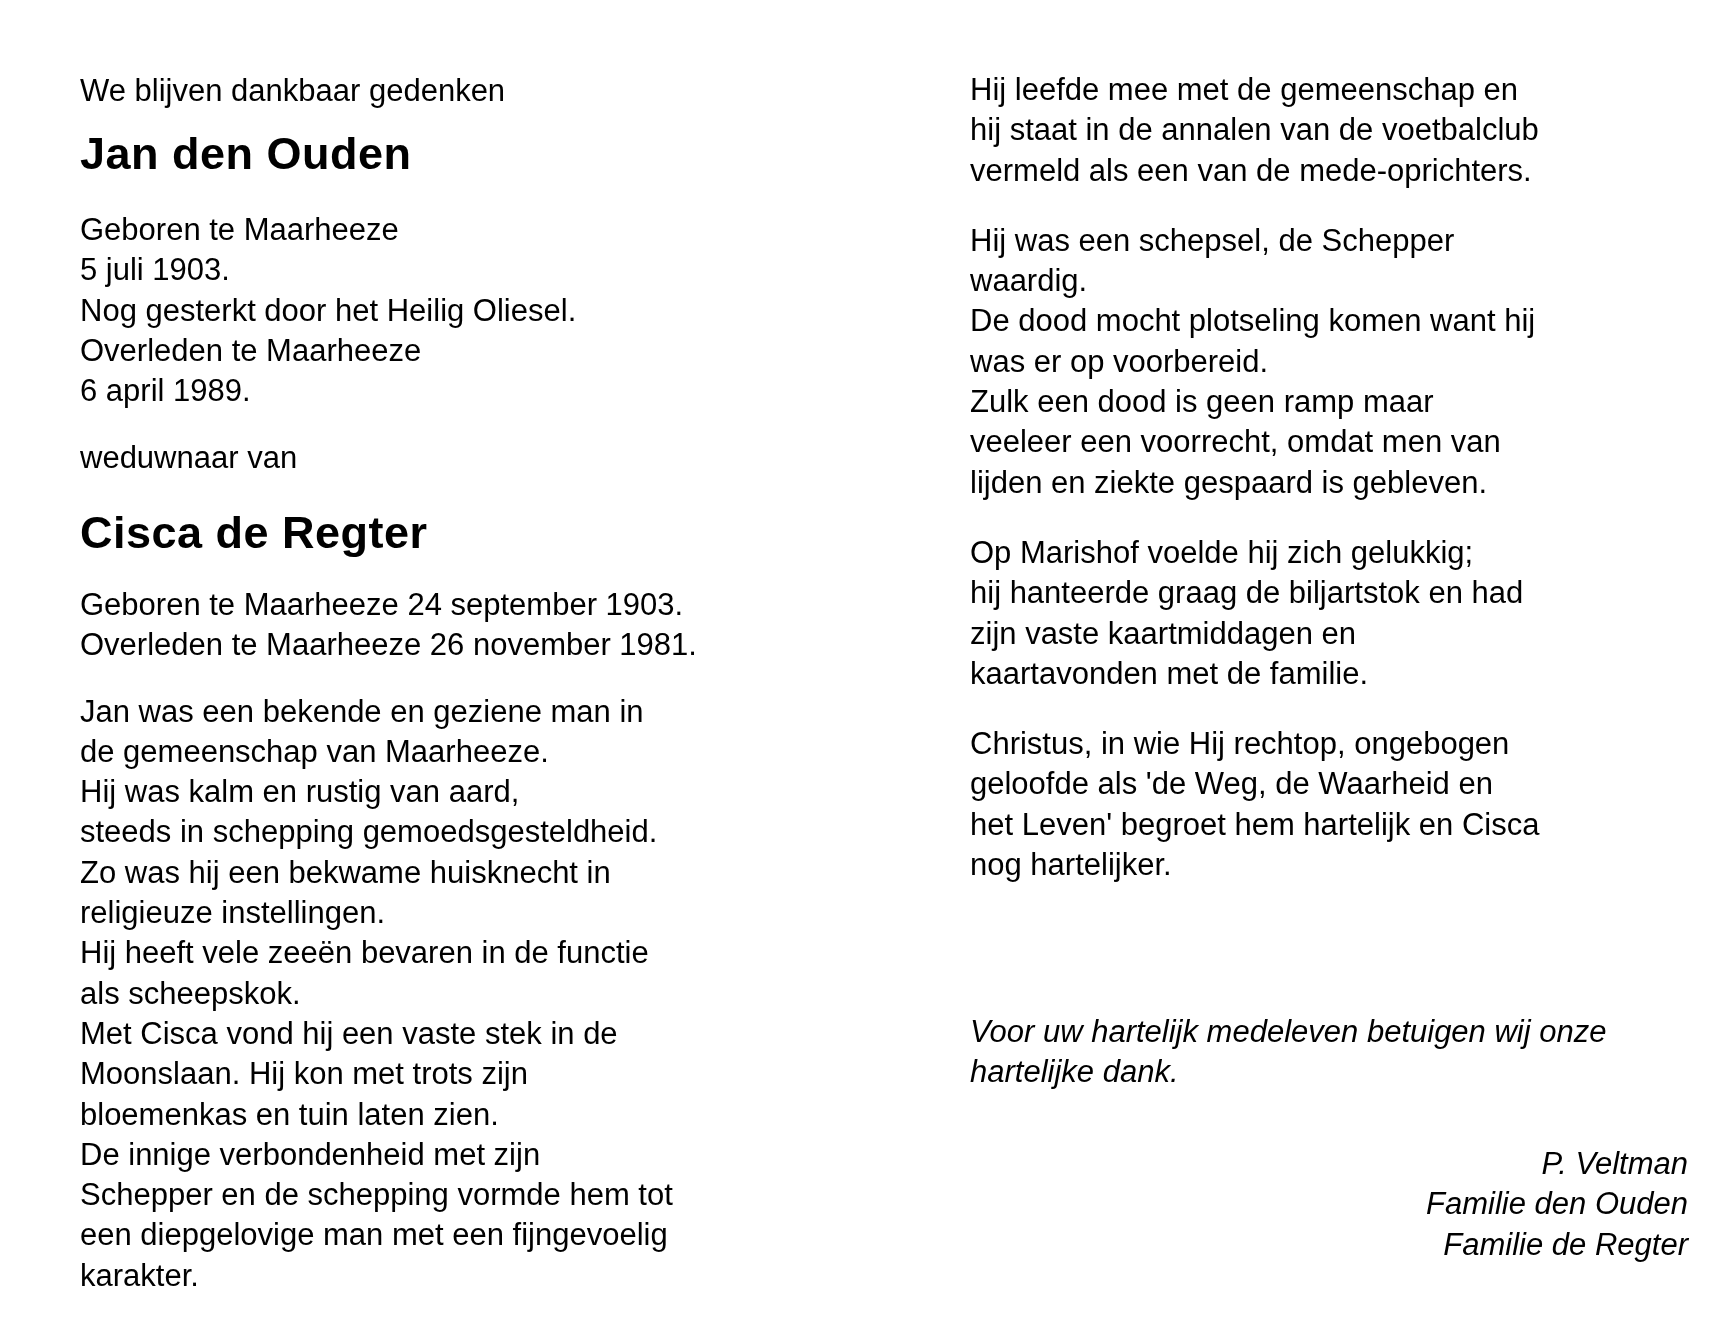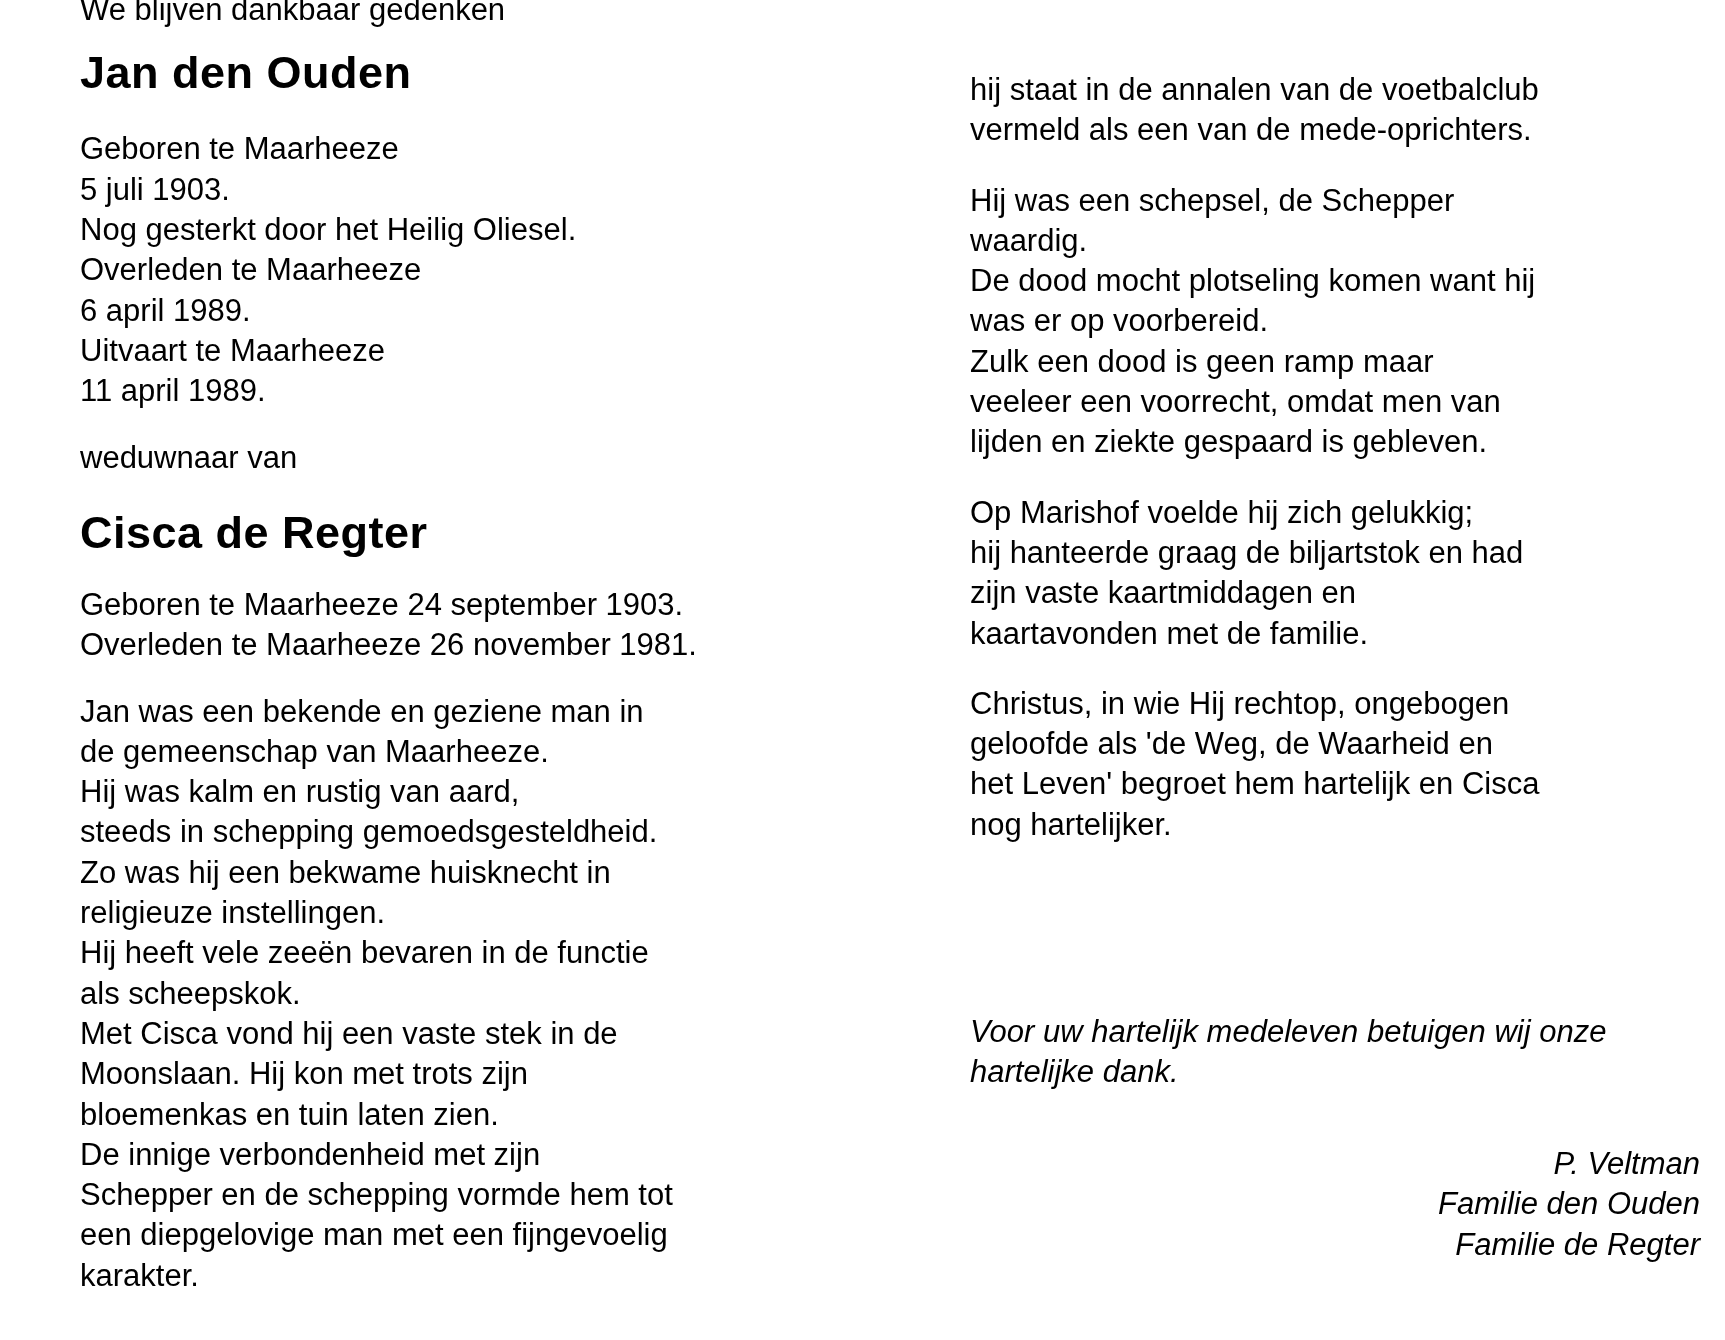--- a/index.html
+++ b/index.html
@@ -99,21 +99,21 @@
   .signature {
     font-style: italic;
     font-size: 31px;
     line-height: 1.30;
     text-align: right;
     margin: 0;
   }
   .right-bottom {
     position: absolute;
     left: 0;
-    right: 0;
+    right: 12px;
     bottom: 35px;
     margin-top: 34px;
   }
   .thanks-block { margin-bottom: 52px; }
   .sig-line { display: block; }
 </style>
 </head>
 <body>
 
 <div class="card">
@@ -129,24 +129,20 @@
         <div class="fact-row">
           <span class="fact-label w1">Geboren te Maarheeze</span>
           <span class="fact-date">5 juli 1903.</span>
         </div>
         <div class="fact-row">
           <span class="fact-plain">Nog gesterkt door het Heilig Oliesel.</span>
         </div>
         <div class="fact-row">
           <span class="fact-label w2">Overleden te Maarheeze</span>
           <span class="fact-date">6 april 1989.</span>
-        </div>
-        <div class="fact-row">
-          <span class="fact-label w2">Uitvaart te Maarheeze</span>
-          <span class="fact-date">11 april 1989.</span>
         </div>
       </div>
 
       <p class="relation">weduwnaar van</p>
 
       <h2 class="name second">Cisca de Regter</h2>
 
       <div class="facts">
         <span class="fact-plain">Geboren te Maarheeze 24 september 1903.</span>
         <span class="fact-plain">Overleden te Maarheeze 26 november 1981.</span>
@@ -170,20 +166,21 @@
         <span class="line">karakter.</span>
       </div>
 
     </div>
 
     <div class="col-gap"></div>
 
     <div class="col-right">
 
       <div class="para">
+        <span class="line">Hij leefde mee met de gemeenschap en</span>
         <span class="line">hij staat in de annalen van de voetbalclub</span>
         <span class="line">vermeld als een van de mede-oprichters.</span>
       </div>
 
       <div class="para">
         <span class="line">Hij was een schepsel, de Schepper</span>
         <span class="line">waardig.</span>
         <span class="line">De dood mocht plotseling komen want hij</span>
         <span class="line">was er op voorbereid.</span>
         <span class="line">Zulk een dood is geen ramp maar</span>

